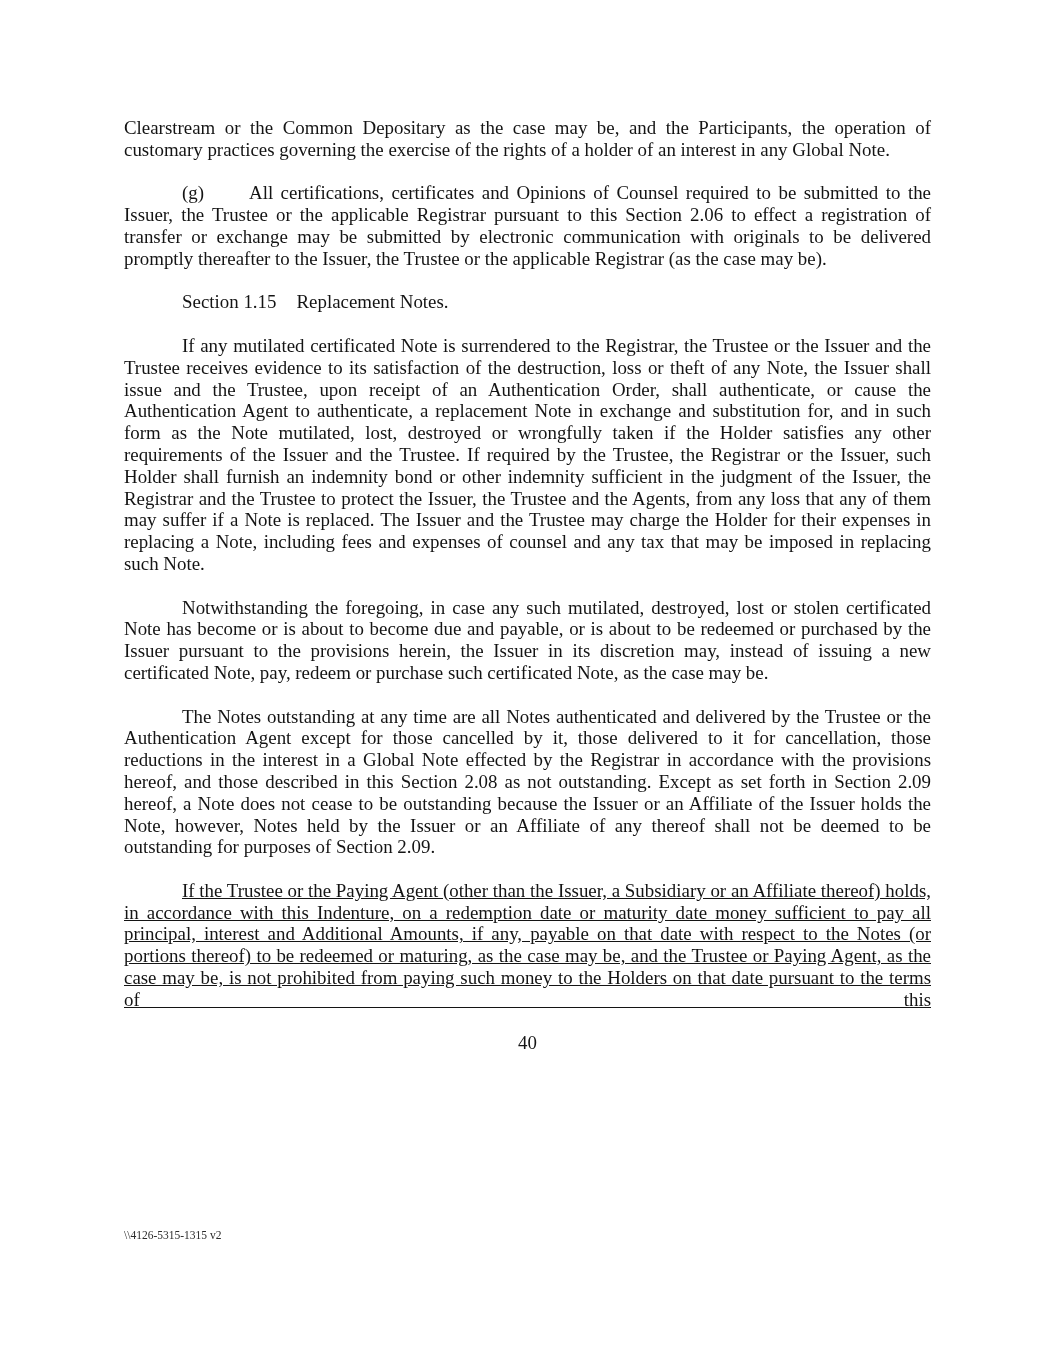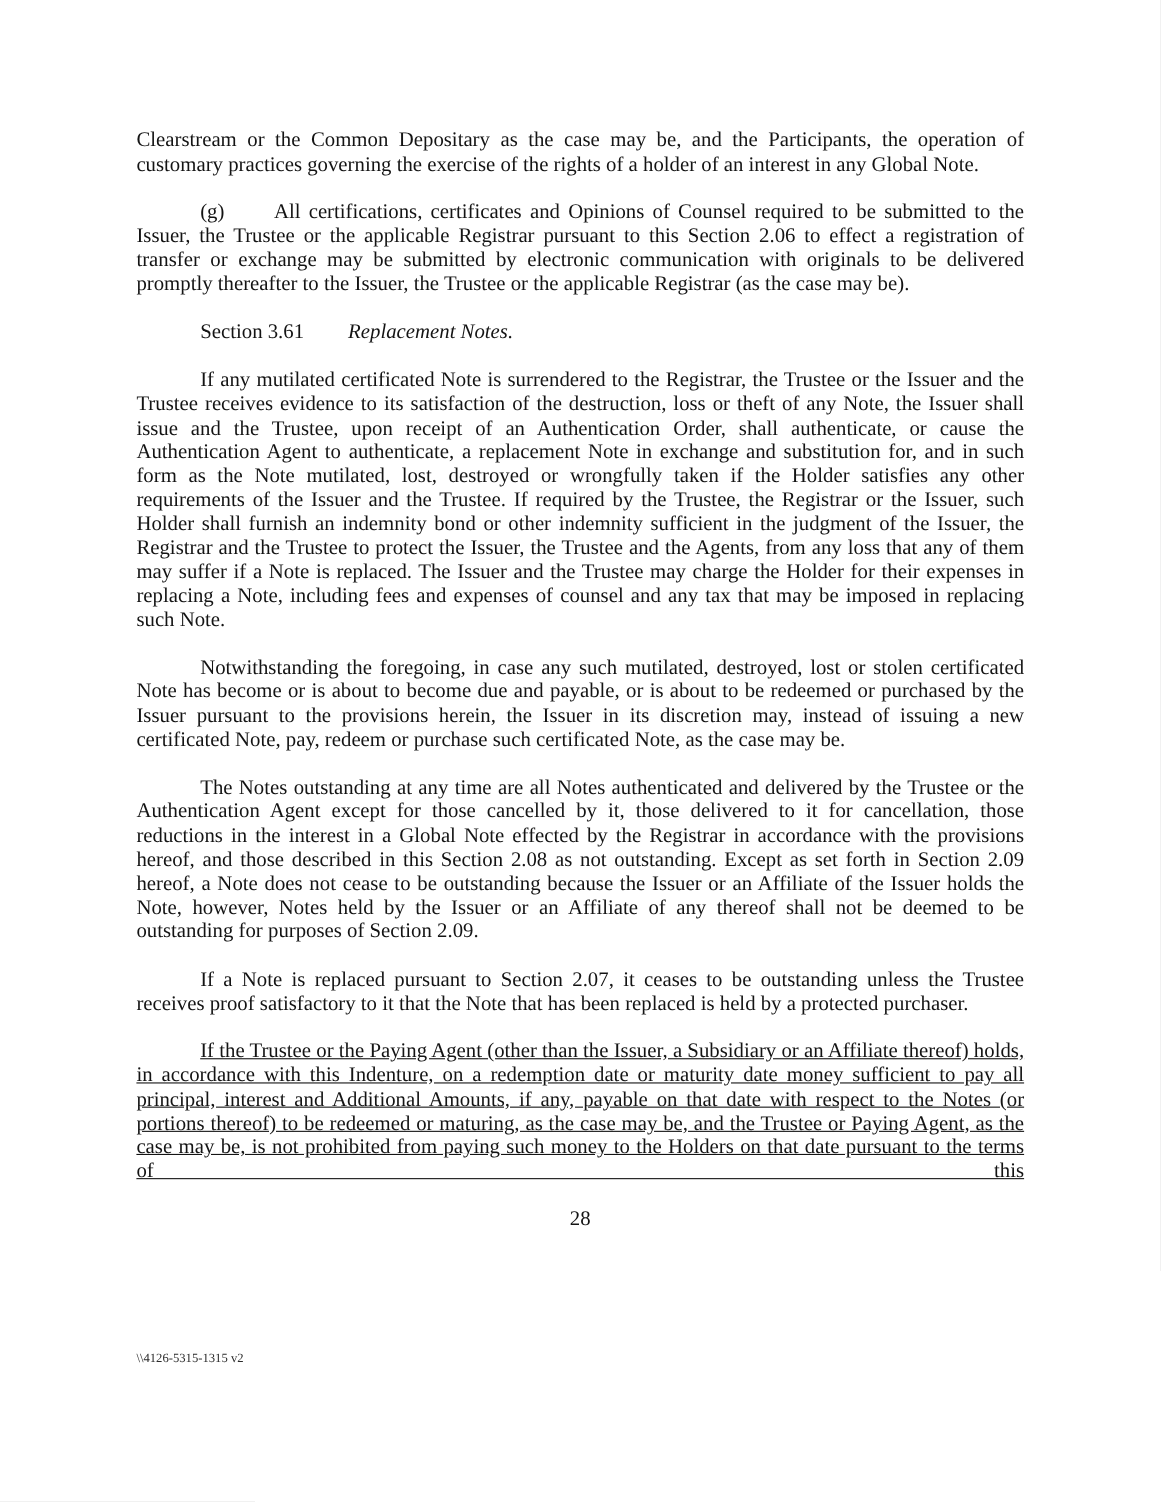--- a/index.html
+++ b/index.html
@@ -26,22 +26,21 @@
     display: inline-block;
     width: 67px;
     text-indent: 0;
   }
   p.heading {
     margin: 0 0 21.8px 0;
     text-indent: 58px;
     text-align: left;
   }
   .h-title {
-    font-style: italic;
-    margin-left: 40px;
+    margin-left: 20px;
   }
   .justify-last { text-align-last: justify; text-decoration: underline; }
   .pagenum {
     text-align: center;
     margin: 0;
   }
   .docid {
     position: absolute;
     left: 124px;
     top: 1229px;
@@ -52,32 +51,31 @@
 </style>
 </head>
 <body>
 
 <div class="page">
 
   <p class="para">Clearstream or the Common Depositary as the case may be, and the Participants, the operation of customary practices governing the exercise of the rights of a holder of an interest in any Global Note.</p>
 
   <p class="para indent"><span class="tab-label">(g)</span><span>All certifications, certificates and Opinions of Counsel required to be submitted to the Issuer, the Trustee or the applicable Registrar pursuant to this Section 2.06 to effect a registration of transfer or exchange may be submitted by electronic communication with originals to be delivered promptly thereafter to the Issuer, the Trustee or the applicable Registrar (as the case may be).</span></p>
 
-  <p class="para heading"><span class="h-label">Section 3.61</span><span class="h-title">Replacement Notes.</span></p>
+  <p class="para heading"><span class="h-label">Section 1.15</span><span class="h-title">Replacement Notes.</span></p>
 
   <p class="para indent">If any mutilated certificated Note is surrendered to the Registrar, the Trustee or the Issuer and the Trustee receives evidence to its satisfaction of the destruction, loss or theft of any Note, the Issuer shall issue and the Trustee, upon receipt of an Authentication Order, shall authenticate, or cause the Authentication Agent to authenticate, a replacement Note in exchange and substitution for, and in such form as the Note mutilated, lost, destroyed or wrongfully taken if the Holder satisfies any other requirements of the Issuer and the Trustee.  If required by the Trustee, the Registrar or the Issuer, such Holder shall furnish an indemnity bond or other indemnity sufficient in the judgment of the Issuer, the Registrar and the Trustee to protect the Issuer, the Trustee and the Agents, from any loss that any of them may suffer if a Note is replaced.  The Issuer and the Trustee may charge the Holder for their expenses in replacing a Note, including fees and expenses of counsel and any tax that may be imposed in replacing such Note.</p>
 
 
   <p class="para indent">Notwithstanding the foregoing, in case any such mutilated, destroyed, lost or stolen certificated Note has become or is about to become due and payable, or is about to be redeemed or purchased by the Issuer pursuant to the provisions herein, the Issuer in its discretion may, instead of issuing a new certificated Note, pay, redeem or purchase such certificated Note, as the case may be.</p>
 
 
   <p class="para indent">The Notes outstanding at any time are all Notes authenticated and delivered by the Trustee or the Authentication Agent except for those cancelled by it, those delivered to it for cancellation, those reductions in the interest in a Global Note effected by the Registrar in accordance with the provisions hereof, and those described in this Section 2.08 as not outstanding.  Except as set forth in Section 2.09 hereof, a Note does not cease to be outstanding because the Issuer or an Affiliate of the Issuer holds the Note, however, Notes held by the Issuer or an Affiliate of any thereof shall not be deemed to be outstanding for purposes of Section 2.09.</p>
 
-  <p class="para indent">If a Note is replaced pursuant to Section 2.07, it ceases to be outstanding unless the Trustee receives proof satisfactory to it that the Note that has been replaced is held by a protected purchaser.</p>
 
 
   <p class="para indent justify-last">If the Trustee or the Paying Agent (other than the Issuer, a Subsidiary or an Affiliate thereof) holds, in accordance with this Indenture, on a redemption date or maturity date money sufficient to pay all principal, interest and Additional Amounts, if any, payable on that date with respect to the Notes (or portions thereof) to be redeemed or maturing, as the case may be, and the Trustee or Paying Agent, as the case may be, is not prohibited from paying such money to the Holders on that date pursuant to the terms of this</p>
 
-  <div class="pagenum">28</div>
+  <div class="pagenum">40</div>
 
   <div class="docid">\\4126-5315-1315  v2</div>
 
 </div>
 
 </body></html>

